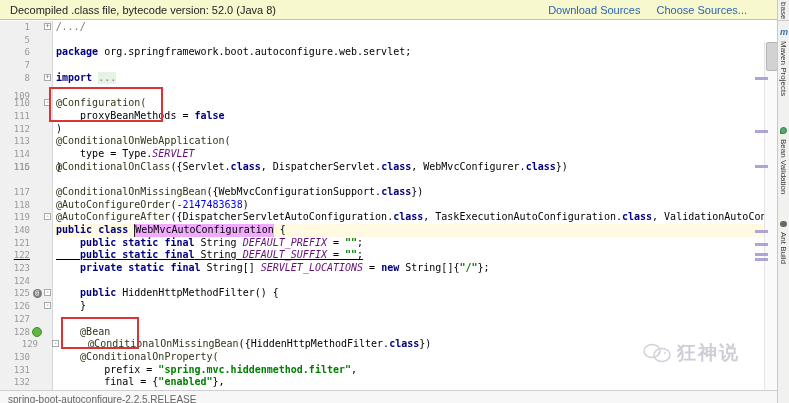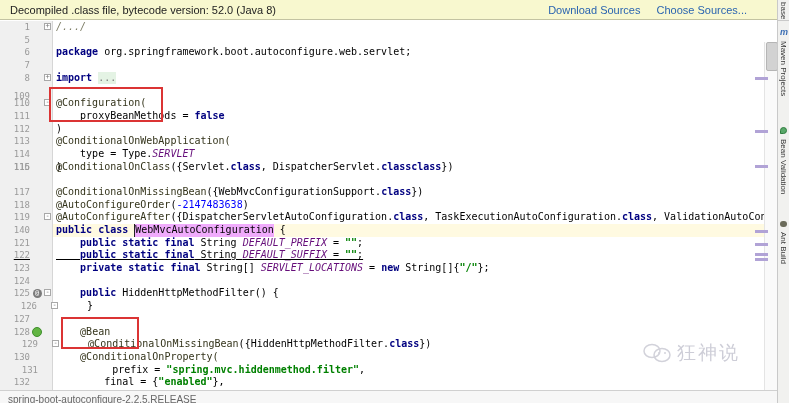--- a/index.html
+++ b/index.html
@@ -64,21 +64,21 @@
   #maven-icon { position:absolute; top:28px; left:2px; color:#3d6fb4; font-weight:bold; font-style:italic; font-size:9px; line-height:9px; }
   #maven-label { top:41px; }
   #bean-icon { position:absolute; top:127px; left:2px; width:7px; height:7px; border-radius:50% 50% 50% 0; background:#59a869; border:1px solid #2f7d3f; box-sizing:border-box; }
   #bean-label { top:139px; }
   #ant-icon { position:absolute; top:221px; left:2px; width:7px; height:6px; border-radius:3px; background:#6b6b5a; }
   #ant-label { top:232px; }
   
   #breadcrumb { position:absolute; left:0; top:390px; width:777px; height:13px; background:#f7f7f7; border-top:1px solid #d0d0d0; overflow:hidden; box-sizing:border-box; padding:3px 0 4px 8px; font-size:10px; color:#666; }
   
   #watermark { position:absolute; left:642px; top:340px; display:flex; align-items:center; gap:5px; z-index:7; opacity:0.75; }
-  #watermark-text { font-size:19px; letter-spacing:2px; color:#bdbdca; font-weight:normal; }
+  #watermark-text { font-size:19px; letter-spacing:2px; color:#bdbdca; font-weight:bold; }
 </style>
 </head>
 <body>
 
 <div id="notif">
   <span>Decompiled .class file, bytecode version: 52.0 (Java 8)</span>
   <span class="links">
     <span class="link">Download Sources</span>
     <span class="link">Choose Sources...</span>
   </span>
@@ -191,20 +191,21 @@
       <div class="row" style="top: 140px; justify-content: flex-end;">
         <span class="ln">116</span>
         <span class="gic"></span>
         <span class="fld"></span>
         <span class="code">
           <span class="t-ann">@ConditionalOnClass</span>
           <span class="t-pl">({Servlet.</span>
           <span class="t-kw">class</span>
           <span class="t-pl">, DispatcherServlet.</span>
           <span class="t-kw">class</span>
+          <span class="t-pl">, WebMvcConfigurer.</span>
           <span class="t-kw">class</span>
           <span class="t-pl">})</span>
         </span>
       </div>
       <div class="row" style="top: 164.97px;">
         <span class="ln">117</span>
         <span class="gic"></span>
         <span class="fld"></span>
         <span class="code">
           <span class="t-ann">@ConditionalOnMissingBean</span>
@@ -309,21 +310,21 @@
         </span>
         <span class="fld">
           <span class="fbox">-</span>
         </span>
         <span class="code">
           <span class="t-pl">    </span>
           <span class="t-kw">public</span>
           <span class="t-pl"> HiddenHttpMethodFilter() {</span>
         </span>
       </div>
-      <div class="row" style="top: 279.18px; padding-left: 7px;">
+      <div class="row" style="top: 279.18px;">
         <span class="ln">126</span>
         <span class="gic"></span>
         <span class="fld">
           <span class="fbox">-</span>
         </span>
         <span class="code">
           <span class="t-pl">    }</span>
         </span>
       </div>
       <div class="row" style="top: 291.87px;">
@@ -359,21 +360,21 @@
       </div>
       <div class="row" style="top: 329.94px;">
         <span class="ln">130</span>
         <span class="gic"></span>
         <span class="fld"></span>
         <span class="code">
           <span class="t-pl">    </span>
           <span class="t-ann">@ConditionalOnProperty(</span>
         </span>
       </div>
-      <div class="row" style="top: 342.63px; padding-left: 8px;">
+      <div class="row" style="top: 342.63px;">
         <span class="ln">131</span>
         <span class="gic"></span>
         <span class="fld"></span>
         <span class="code">
           <span class="t-pl">        prefix = </span>
           <span class="t-str">"spring.mvc.hiddenmethod.filter"</span>
           <span class="t-pl">,</span>
         </span>
       </div>
       <div class="row" style="top: 355.32px;">

